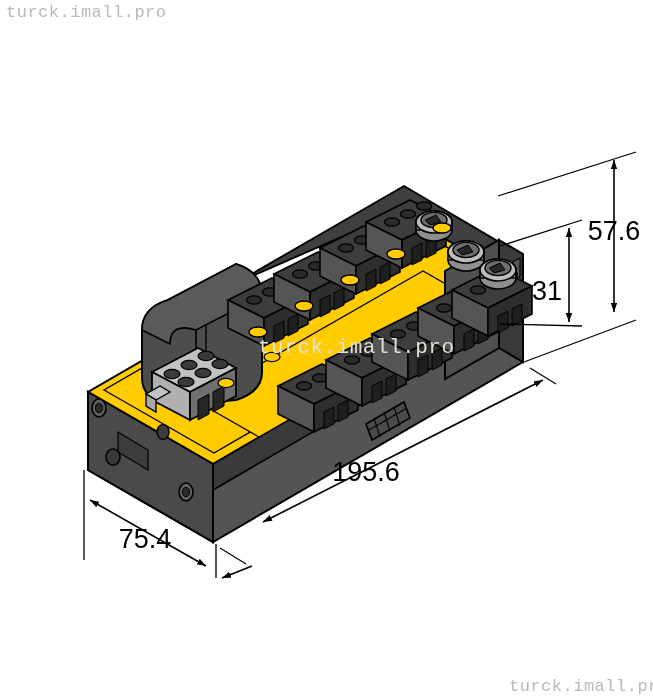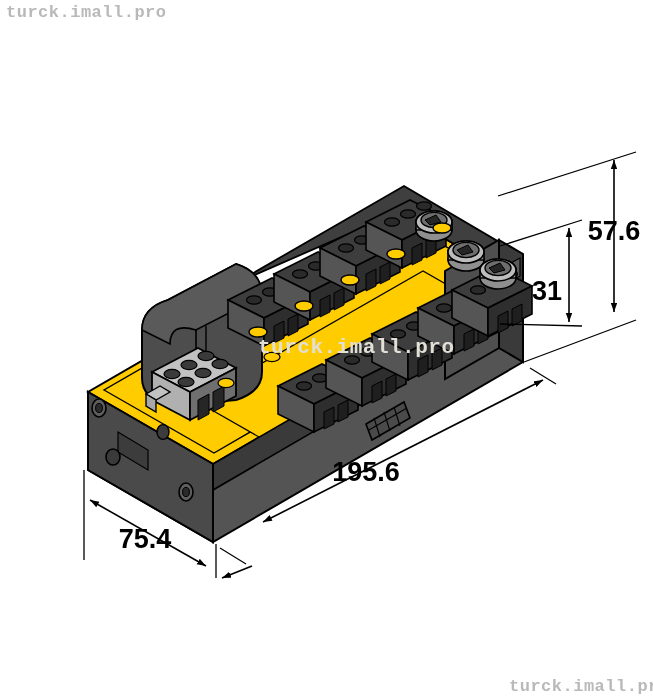--- a/index.html
+++ b/index.html
@@ -12,21 +12,20 @@
     height: 700px;
     position: relative;
     overflow: hidden;
     font-family: "Liberation Sans", sans-serif;
   }
   #stage {
     position: absolute;
     inset: 0;
     width: 653px;
     height: 692px;
-    font-weight: bold;
   }
   .wm {
     position: absolute;
     font-family: "Liberation Mono", monospace;
     color: #b9b9b9;
     letter-spacing: 0.5px;
     white-space: nowrap;
     user-select: none;
   }
   #wm-top {

